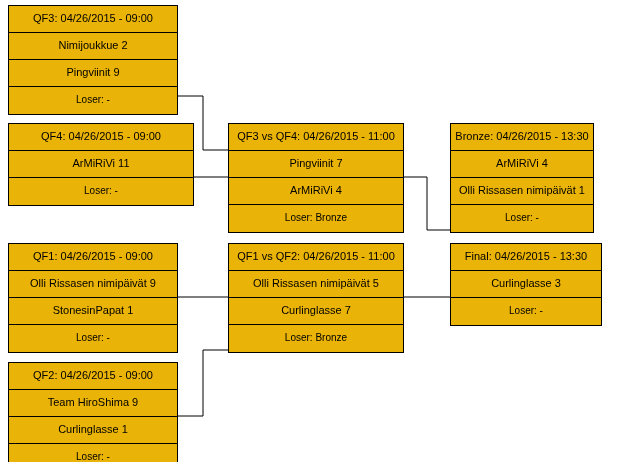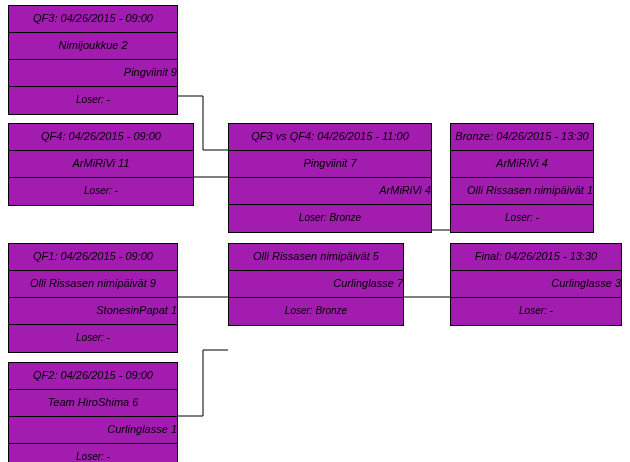--- a/index.html
+++ b/index.html
@@ -20,41 +20,39 @@
     position: absolute;
     left: 0;
     top: 0;
     width: 630px;
     height: 462px;
   }
   .match {
     position: absolute;
     box-sizing: border-box;
     border: 1px solid #000000;
-    background: #a21caf;
+    background: #eab308;
     z-index: 2;
-    font-style: italic;
   }
   .row {
     box-sizing: border-box;
     height: 27px;
     line-height: 25px;
     text-align: center;
     white-space: nowrap;
     overflow: hidden;
   }
   .row.header {
     border-bottom: 1px solid #000000;
   }
   .row.team1 {
     border-bottom: 1px solid #000000;
   }
   .row.team2 {
     border-bottom: 1px solid #000000;
-    text-align: right;
   }
   .row.loser {
     font-size: 10px;
   }
   svg.connectors {
     position: absolute;
     left: 0;
     top: 0;
     width: 630px;
     height: 462px;
@@ -91,43 +89,44 @@
 
   <div class="match" style="left:8px; top:243px; width:170px;">
     <div class="row header">QF1: 04/26/2015 - 09:00</div>
     <div class="row team1">Olli Rissasen nimipäivät 9</div>
     <div class="row team2">StonesinPapat 1</div>
     <div class="row loser">Loser: -</div>
   </div>
 
   <div class="match" style="left:8px; top:362px; width:170px;">
     <div class="row header">QF2: 04/26/2015 - 09:00</div>
-    <div class="row team1">Team HiroShima 6</div>
+    <div class="row team1">Team HiroShima 9</div>
     <div class="row team2">Curlinglasse 1</div>
     <div class="row loser">Loser: -</div>
   </div>
 
-  <div class="match" style="left:228px; top:123px; width:204px;">
+  <div class="match" style="left:228px; top:123px; width:176px;">
     <div class="row header">QF3 vs QF4: 04/26/2015 - 11:00</div>
     <div class="row team1">Pingviinit 7</div>
     <div class="row team2">ArMiRiVi 4</div>
     <div class="row loser">Loser: Bronze</div>
   </div>
 
   <div class="match" style="left:228px; top:243px; width:176px;">
+    <div class="row header">QF1 vs QF2: 04/26/2015 - 11:00</div>
     <div class="row team1">Olli Rissasen nimipäivät 5</div>
     <div class="row team2">Curlinglasse 7</div>
     <div class="row loser">Loser: Bronze</div>
   </div>
 
   <div class="match" style="left:450px; top:123px; width:144px;">
     <div class="row header">Bronze: 04/26/2015 - 13:30</div>
     <div class="row team1">ArMiRiVi 4</div>
     <div class="row team2">Olli Rissasen nimipäivät 1</div>
     <div class="row loser">Loser: -</div>
   </div>
 
-  <div class="match" style="left:450px; top:243px; width:172px;">
+  <div class="match" style="left:450px; top:243px; width:152px;">
     <div class="row header">Final: 04/26/2015 - 13:30</div>
     <div class="row team2">Curlinglasse 3</div>
     <div class="row loser">Loser: -</div>
   </div>
 </div>
 
 </body></html>

